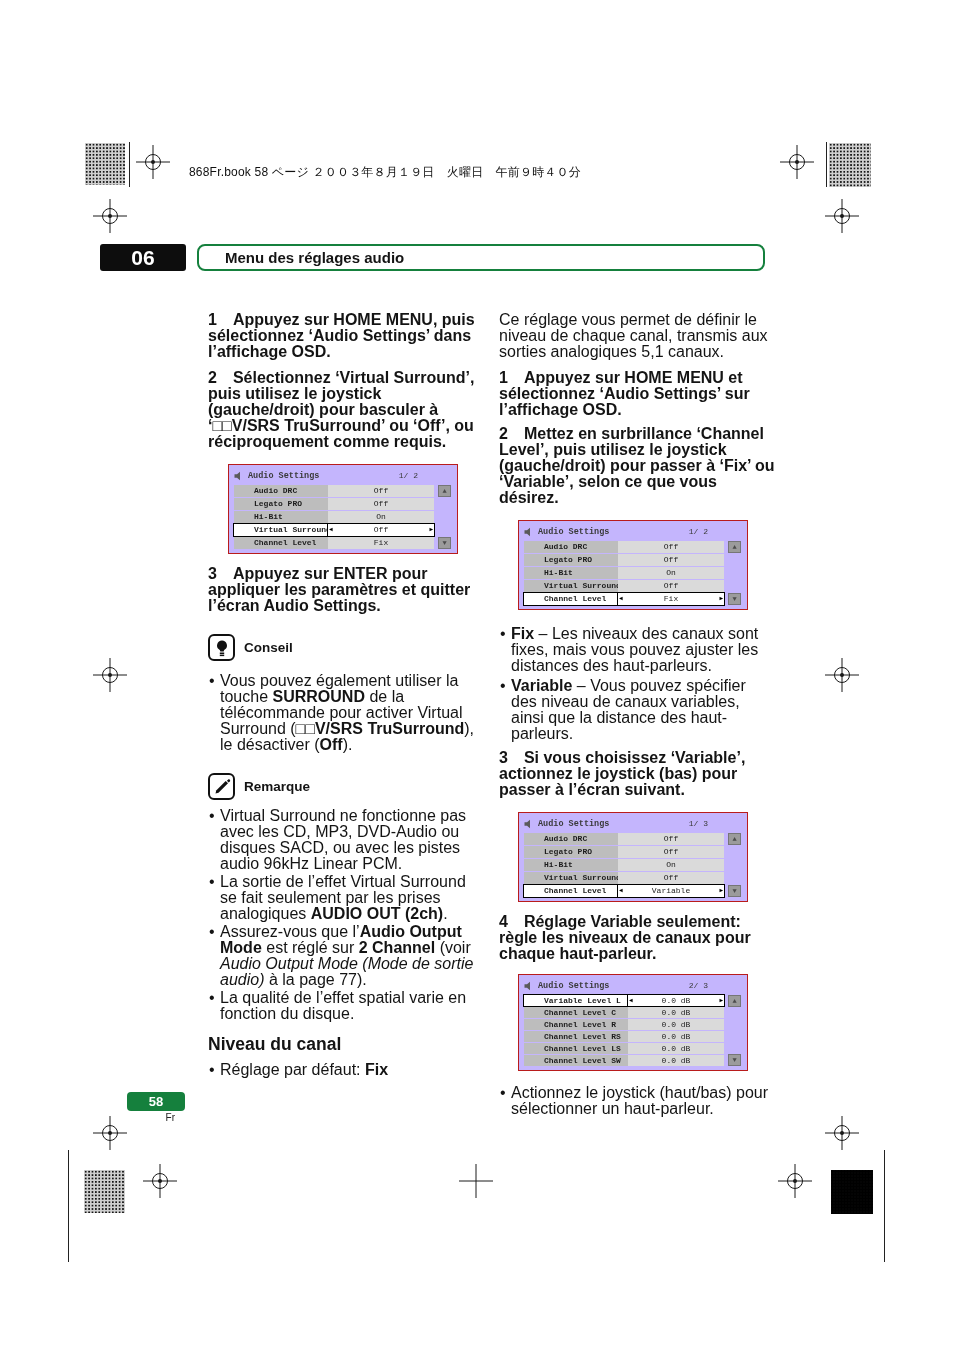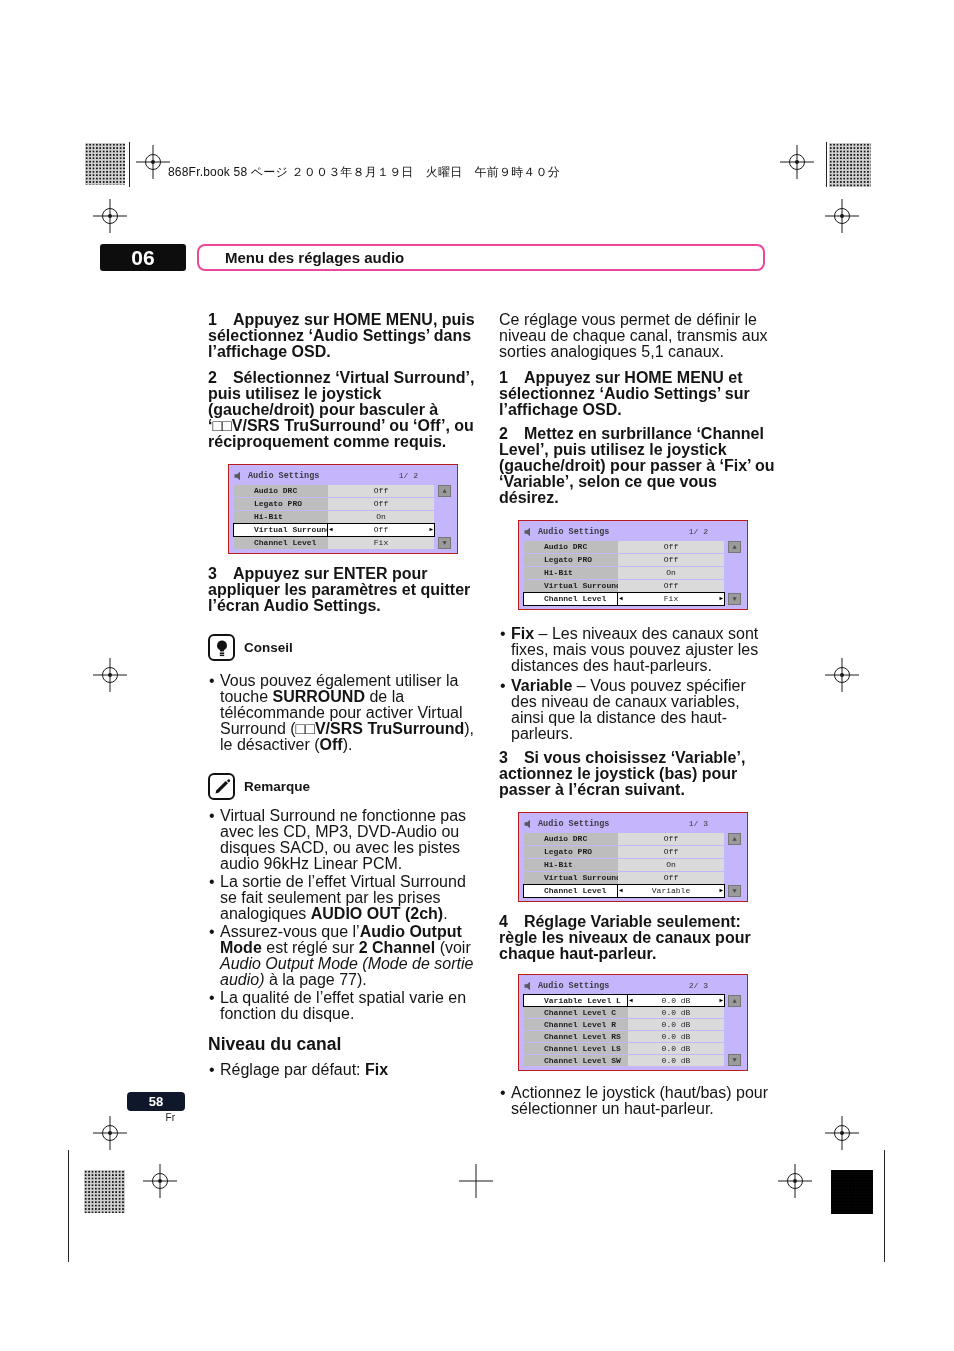--- a/index.html
+++ b/index.html
@@ -12,26 +12,26 @@
     background-size:3.4px 3.4px;}
   .halftone.dark{background-color:#3a3a3a;
     background-image:radial-gradient(circle,#000 1.4px,transparent 1.6px);
     background-size:3px 3px;}
   .vline{position:absolute;width:1px;background:#222;}
   .mark{position:absolute;}
   .mark line{stroke:#1a1a1a;stroke-width:1;}
   .mark .ring{stroke:#1a1a1a;stroke-width:1;fill:none;}
   .mark .dot{fill:#1a1a1a;}
 
-  .runhead{position:absolute;left:168px;top:164px;font-size:12px;letter-spacing:.2px;color:#111;}
+  .runhead{position:absolute;left:189px;top:164px;font-size:12px;letter-spacing:.2px;color:#111;}
 
   
   .chap-num{position:absolute;left:100px;top:244px;width:86px;height:27px;background:#0d0d0d;
     color:#fff;font-size:21px;font-weight:700;text-align:center;line-height:27px;border-radius:3px;}
-  .chap-box{position:absolute;left:197px;top:244px;width:568px;height:27px;border:2px solid #ec4899;
+  .chap-box{position:absolute;left:197px;top:244px;width:568px;height:27px;border:2px solid #15803d;
     border-radius:8px;box-sizing:border-box;background:#fff;}
   .chap-box span{display:block;padding-left:26px;font-size:15px;font-weight:700;line-height:23px;}
 
   
   .col{position:absolute;top:312px;}
   .col-left{left:208px;width:276px;}
   .col-right{left:499px;width:276px;}
   .text{font-size:16px;line-height:16px;}
   .step{font-weight:700;}
   .bullet{position:relative;padding-left:12px;}
@@ -68,21 +68,21 @@
   .osd-row.sel .osd-val{background:#fff;outline:1px solid #000;}
   .arr{position:absolute;top:0;font-size:6px;font-style:normal;line-height:inherit;color:#000;}
   .arr.l{left:1px;}.arr.r{right:1px;}
   .vt{display:inline-block;}
   .osd-scroll{width:15px;margin-left:3px;display:flex;flex-direction:column;
     justify-content:space-between;align-items:center;}
   .scr{width:13px;height:12px;box-sizing:border-box;background:#9b9b9b;border:1px solid #767676;
     color:#4c4c4c;font-size:7px;line-height:10px;text-align:center;}
 
   
-  .pnum{position:absolute;left:127px;top:1092px;width:58px;height:19px;background:#0f172a;
+  .pnum{position:absolute;left:127px;top:1092px;width:58px;height:19px;background:#15803d;
     border-radius:4px;color:#fff;font-weight:700;font-size:13px;text-align:center;line-height:19px;}
   .plang{position:absolute;left:127px;top:1112px;width:48px;text-align:right;font-size:10px;color:#222;}
 </style>
 </head>
 <body>
 
 <div class="page">
 
   <div class="halftone" style="left:85px;top:143px;width:40px;height:42px;"></div>
   <div class="halftone" style="left:829px;top:143px;width:42px;height:44px;"></div>

